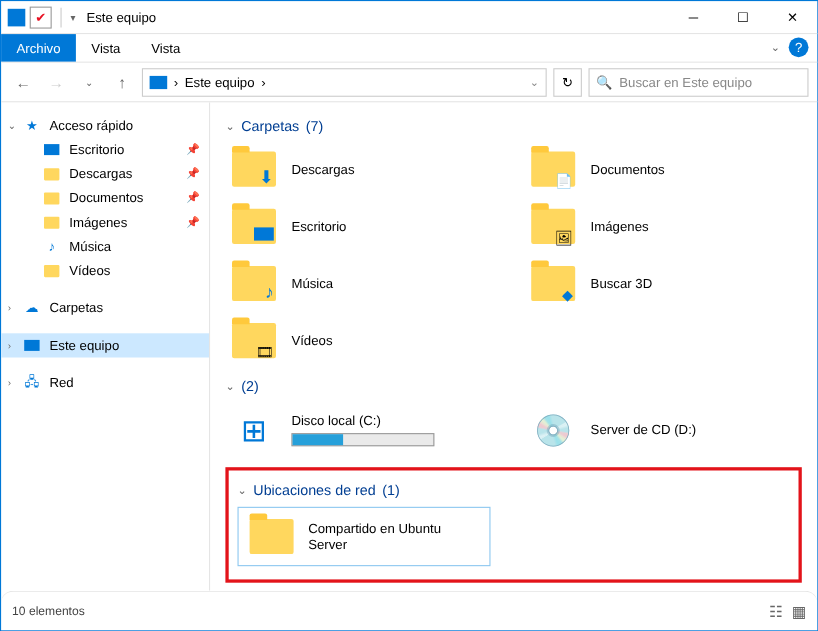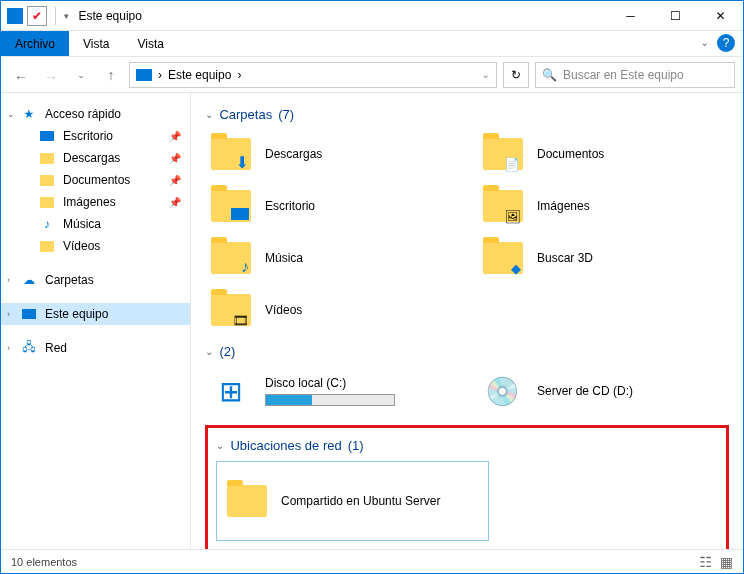--- a/index.html
+++ b/index.html
@@ -9,21 +9,21 @@
 .titlebar-left { display: flex; align-items: center; gap: 4px; }
 .titlebar-icon { width: 16px; height: 16px; background: #0078d7; display: inline-block; }
 .qat-icon { width: 20px; height: 20px; border: 1px solid #999; display: flex; align-items: center; justify-content: center; }
 .qat-check { color: #e81123; font-size: 12px; }
 .titlebar-sep { width: 1px; height: 18px; background: #ccc; margin: 0 4px; }
 .titlebar-title { font-size: 12px; margin-left: 6px; }
 .winctrls { display: flex; }
 .winctrl { width: 45px; height: 29px; display: flex; align-items: center; justify-content: center; font-size: 12px; cursor: pointer; }
 .ribbon { height: 26px; display: flex; align-items: stretch; border-bottom: 1px solid #e5e5e5; position: relative; }
 .ribbon-tab { padding: 0 14px; display: flex; align-items: center; font-size: 12px; cursor: pointer; }
-.ribbon-tab.file { background: #0078d7; color: #000000; }
+.ribbon-tab.file { background: #0078d7; color: #ffffff; }
 .ribbon-help { position: absolute; right: 8px; top: 3px; width: 18px; height: 18px; border-radius: 50%; background: #0078d7; color: #fff; font-size: 12px; display: flex; align-items: center; justify-content: center; }
 .ribbon-chev { position: absolute; right: 34px; top: 6px; font-size: 10px; color: #666; }
 .addrbar { height: 36px; display: flex; align-items: center; padding: 4px 8px; gap: 6px; border-bottom: 1px solid #e5e5e5; }
 .navbtn { width: 24px; height: 24px; display: flex; align-items: center; justify-content: center; color: #666; cursor: pointer; font-size: 14px; }
 .addrbox { flex: 1; height: 26px; border: 1px solid #ccc; display: flex; align-items: center; padding: 0 6px; gap: 6px; font-size: 12px; }
 .addr-pc { width: 16px; height: 12px; background: #0078d7; display: inline-block; }
 .addr-chev { color: #888; font-size: 10px; margin-left: auto; }
 .refresh { width: 26px; height: 26px; border: 1px solid #ccc; display: flex; align-items: center; justify-content: center; font-size: 12px; cursor: pointer; }
 .searchbox { width: 200px; height: 26px; border: 1px solid #ccc; display: flex; align-items: center; padding: 0 6px; gap: 6px; font-size: 12px; color: #888; }
 .body { flex: 1; display: flex; overflow: hidden; }
@@ -51,22 +51,22 @@
 .bigfolder { width: 40px; height: 32px; background: #ffd75e; border-radius: 2px; position: relative; }
 .bigfolder::before { content:""; position:absolute; top:-5px; left:0; width:16px; height:6px; background:#ffc93c; border-radius:2px 2px 0 0; }
 .overlay { position: absolute; bottom: 2px; right: 4px; font-size: 16px; }
 .item-text { display: flex; flex-direction: column; gap: 2px; }
 .sub { color: #777; font-size: 11px; }
 .drive-item { display: flex; align-items: center; gap: 12px; padding: 4px; }
 .drive-icon { width: 44px; height: 40px; display:flex; align-items:center; justify-content:center; font-size: 28px; color:#0078d7; }
 .drive-bar { width: 130px; height: 12px; border: 1px solid #999; background: #eaeaea; position: relative; margin-top: 2px; }
 .drive-fill { position:absolute; left:0; top:0; bottom:0; width:36%; background:#26a0da; }
 .redbox { border: 3px solid #e3131a; padding: 4px 8px 12px; margin-top: 4px; }
-.net-item { display:flex; align-items:center; gap:12px; padding:19px 8px; border:1px solid #8cc7f0; width: 273px; }
-.status { height: 24px; border-top: 1px solid #e5e5e5; display:flex; align-items:center; justify-content:space-between; padding: 0 10px; font-size: 11px; color:#444; }
+.net-item { display:flex; align-items:center; gap:12px; padding:6px 8px; border:1px solid #8cc7f0; width: 230px; }
+.status { height: 36px; border-top: 1px solid #e5e5e5; display:flex; align-items:center; justify-content:space-between; padding: 0 10px; font-size: 11px; color:#444;border-radius:11px; }
 .viewicons { display:flex; gap:8px; color:#666; font-size:14px; }
 .music-note { color:#0078d7; }
 </style>
 </head>
 <body>
 
 <div class="window">
 
   <div class="titlebar">
     <div class="titlebar-left">

